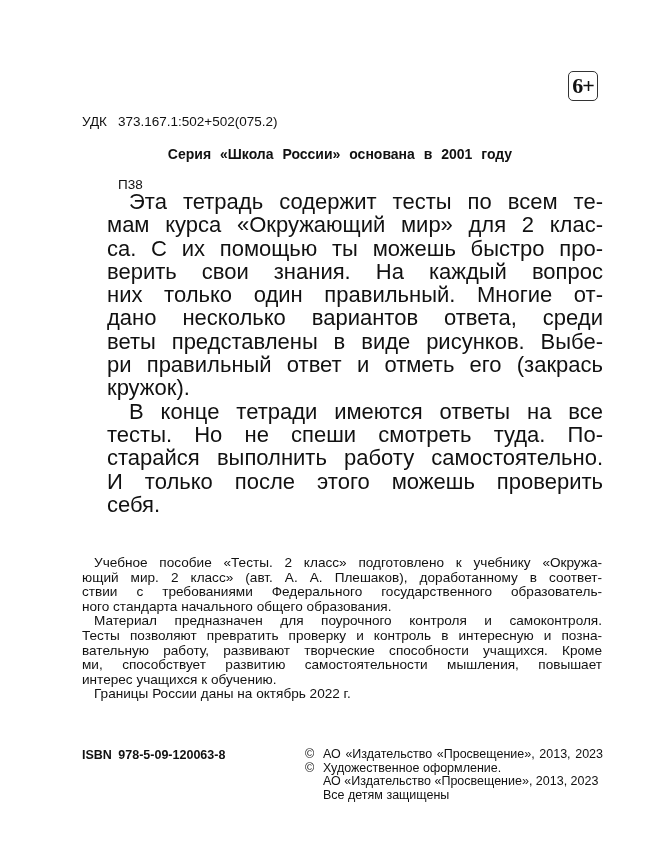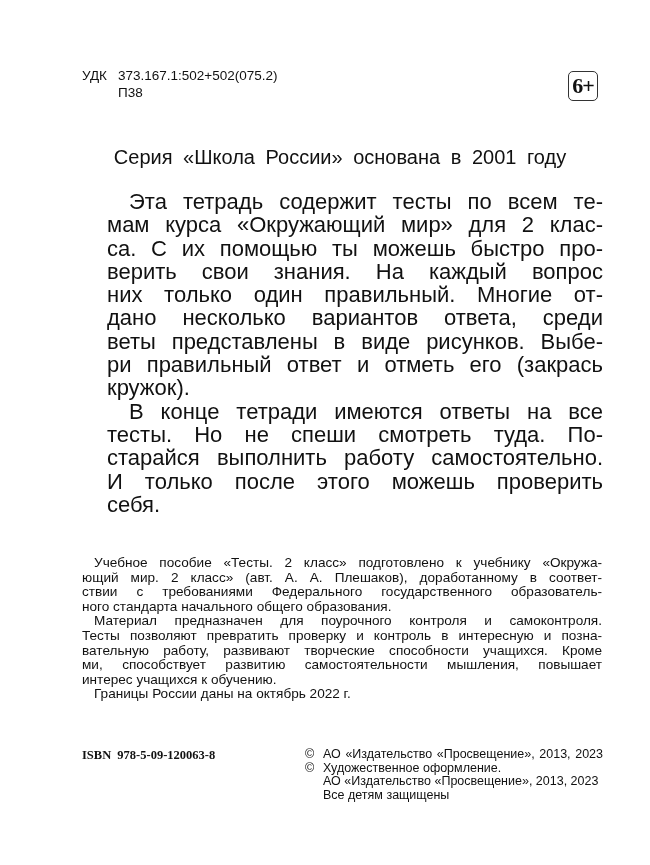--- a/index.html
+++ b/index.html
@@ -4,56 +4,56 @@
   <style>
     html, body { margin: 0; padding: 0; background: #ffffff; }
     body {
       width: 650px; height: 865px; position: relative; overflow: hidden;
       color: #111111;
       font-family: "Liberation Sans", sans-serif;
     }
     .abs { position: absolute; }
 
     .udk { left: 82px; top: 68px; font-size: 13.5px; line-height: 16.5px; }
-    .udk .row { display: flex; white-space: nowrap; }
+    .udk .row { display: flex; white-space: nowrap; margin-top: 46px; }
     .udk .k { width: 36px; }
     .udk .indent { padding-left: 36px; }
 
     .age-badge {
       left: 568px; top: 71px; width: 30px; height: 30px;
       border: 1.5px solid #333; border-radius: 5px;
       font-family: "Liberation Serif", serif; font-size: 22px; font-weight: bold;
       display: flex; align-items: center; justify-content: center;
       box-sizing: border-box; letter-spacing: -1px;
     }
 
     .series {
       left: 0; width: 650px; top: 146px; text-align: center;
-      font-weight: normal; font-size: 20px; word-spacing: 5px;
+      font-weight: bold; font-size: 14px; word-spacing: 5px;
       padding-left: 30px; box-sizing: border-box;
     }
 
     .main-text {
       left: 107px; top: 190px; width: 496px;
       font-size: 22px; line-height: 23.3px;
       text-align: justify; text-align-last: justify;
     }
     .main-text p { margin: 0; }
     .main-text .line { display: block; text-align: justify; text-align-last: justify; white-space: nowrap; }
     .main-text .last { text-align-last: left; }
 
     .desc {
       left: 82px; top: 556px; width: 520px;
       font-size: 13.6px; line-height: 14.6px;
     }
     .desc .line { display: block; text-align: justify; text-align-last: justify; white-space: nowrap; }
     .desc .last { text-align-last: left; }
     .desc .first { padding-left: 12px; }
 
-    .isbn { left: 82px; top: 748px; font-weight: bold; font-size: 12.5px; word-spacing: 3px; font-family: Liberation Serif, serif; }
+    .isbn { left: 82px; top: 748px; font-weight: bold; font-size: 12.5px; word-spacing: 3px; }
 
     .copyright { left: 305px; top: 748px; width: 298px; font-size: 12.5px; line-height: 13.5px; }
     .copyright .line { display: block; white-space: nowrap; }
     .copyright .just { text-align: justify; text-align-last: justify; }
     .copyright .ind { padding-left: 18px; }
     .copyright .sym { display: inline-block; width: 18px; }
   </style>
 </head>
 <body>
 

